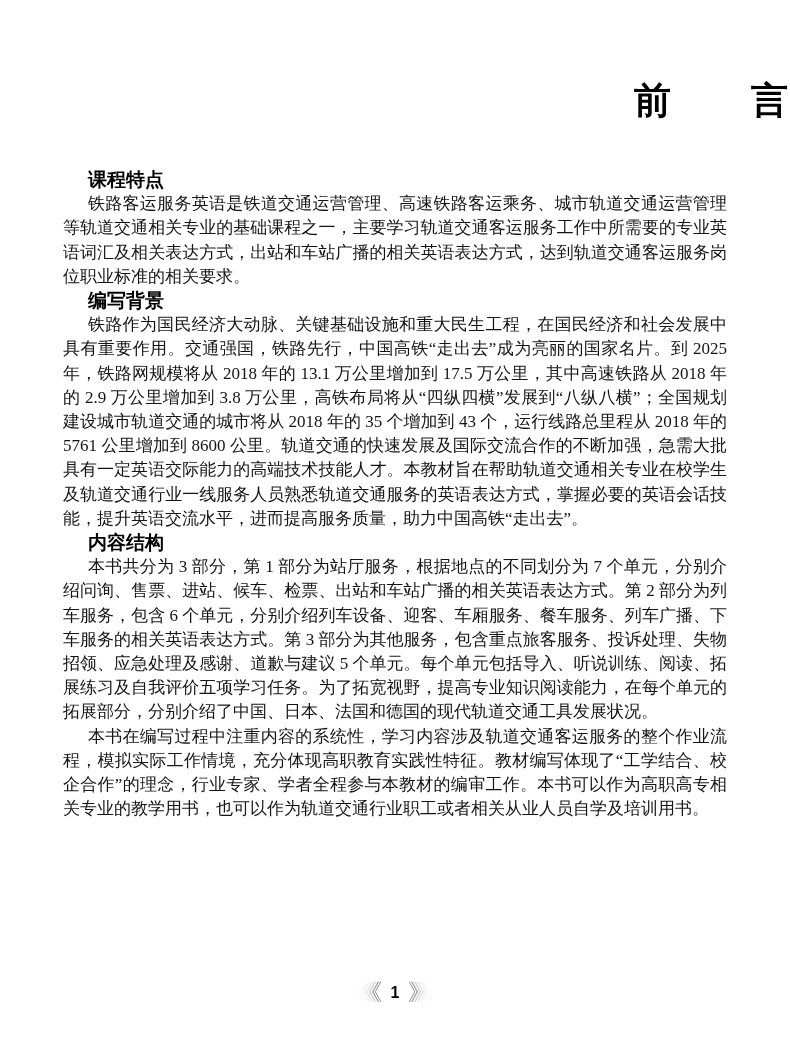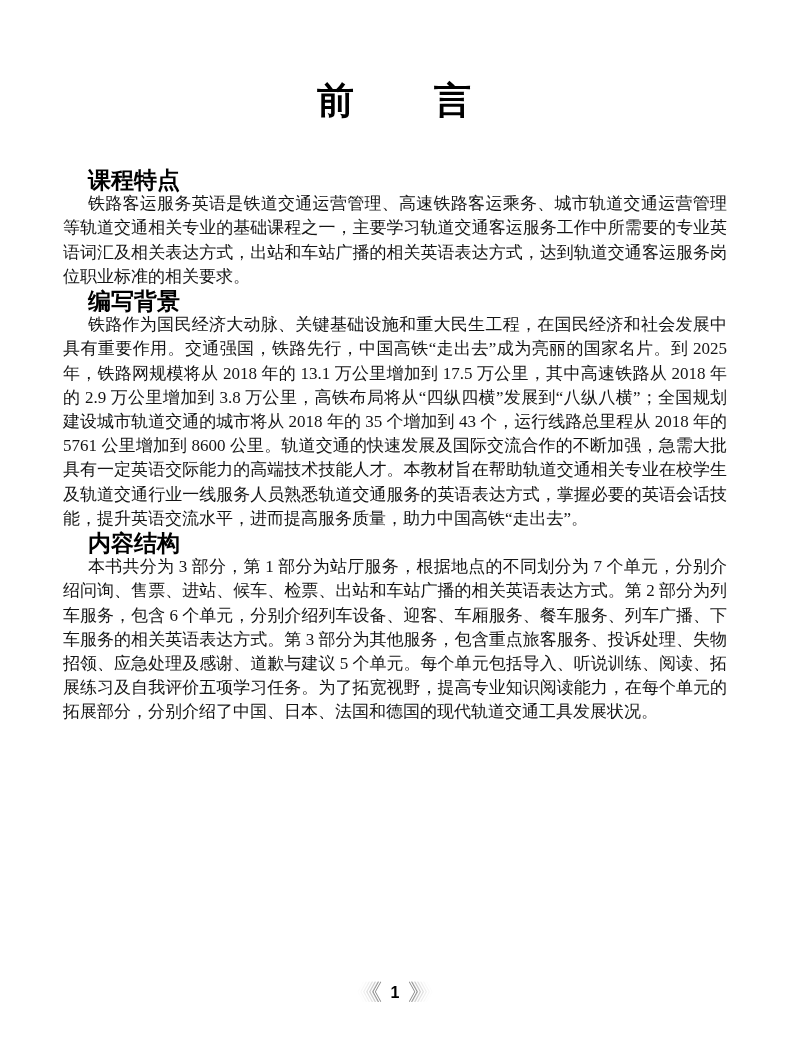--- a/index.html
+++ b/index.html
@@ -9,38 +9,38 @@
     width: 790px;
     height: 1046px;
     margin: 0 auto;
     background: #ffffff;
     overflow: hidden;
     font-family: "Liberation Serif", "DejaVu Serif", serif;
     color: #141414;
   }
   .title {
     padding-top: 76px;
-    text-align: center;
+    text-align: right;
     font-family: "Liberation Sans", "DejaVu Sans", sans-serif;
     font-weight: 700;
     font-size: 37px;
     letter-spacing: 2px;
     color: #000000;
   }
   .content {
     margin: 42px 63px 0 63px;
     font-size: 17px;
     line-height: 24.2px;
     text-align: justify;
     text-justify: inter-ideograph;
   }
   .heading {
     font-family: "Liberation Sans", "DejaVu Sans", sans-serif;
     font-weight: 700;
-    font-size: 23px;
+    font-size: 19px;
     line-height: 24.2px;
     text-indent: 25px;
     color: #000000;
   }
   .para {
     text-indent: 25px;
   }
   .footer {
     position: absolute;
     left: 0;
@@ -95,20 +95,21 @@
     </section>
 
     <section>
       <h2 class="heading">编写背景</h2>
       <p class="para">铁路作为国民经济大动脉、关键基础设施和重大民生工程，在国民经济和社会发展中具有重要作用。交通强国，铁路先行，中国高铁“走出去”成为亮丽的国家名片。到 2025 年，铁路网规模将从 2018 年的 13.1 万公里增加到 17.5 万公里，其中高速铁路从 2018 年的 2.9 万公里增加到 3.8 万公里，高铁布局将从“四纵四横”发展到“八纵八横”；全国规划建设城市轨道交通的城市将从 2018 年的 35 个增加到 43 个，运行线路总里程从 2018 年的 5761 公里增加到 8600 公里。轨道交通的快速发展及国际交流合作的不断加强，急需大批具有一定英语交际能力的高端技术技能人才。本教材旨在帮助轨道交通相关专业在校学生及轨道交通行业一线服务人员熟悉轨道交通服务的英语表达方式，掌握必要的英语会话技能，提升英语交流水平，进而提高服务质量，助力中国高铁“走出去”。</p>
     </section>
 
     <section>
       <h2 class="heading">内容结构</h2>
       <p class="para">本书共分为 3 部分，第 1 部分为站厅服务，根据地点的不同划分为 7 个单元，分别介绍问询、售票、进站、候车、检票、出站和车站广播的相关英语表达方式。第 2 部分为列车服务，包含 6 个单元，分别介绍列车设备、迎客、车厢服务、餐车服务、列车广播、下车服务的相关英语表达方式。第 3 部分为其他服务，包含重点旅客服务、投诉处理、失物招领、应急处理及感谢、道歉与建议 5 个单元。每个单元包括导入、听说训练、阅读、拓展练习及自我评价五项学习任务。为了拓宽视野，提高专业知识阅读能力，在每个单元的拓展部分，分别介绍了中国、日本、法国和德国的现代轨道交通工具发展状况。</p>
+      <p class="para">本书在编写过程中注重内容的系统性，学习内容涉及轨道交通客运服务的整个作业流程，模拟实际工作情境，充分体现高职教育实践性特征。教材编写体现了“工学结合、校企合作”的理念，行业专家、学者全程参与本教材的编审工作。本书可以作为高职高专相关专业的教学用书，也可以作为轨道交通行业职工或者相关从业人员自学及培训用书。</p>
     </section>
 
     <section>
     </section>
 
   </div>
 
   <div class="footer">
     <span class="orn orn-left">《</span>
     <span class="page-num">1</span>

